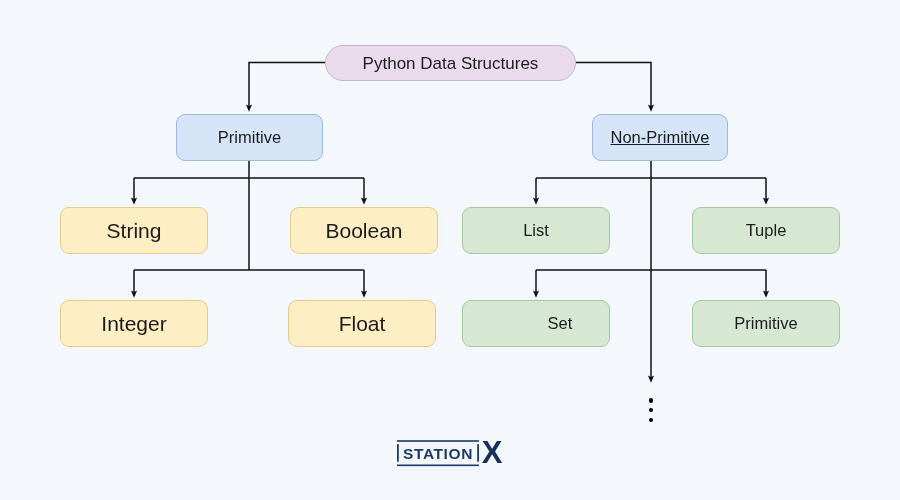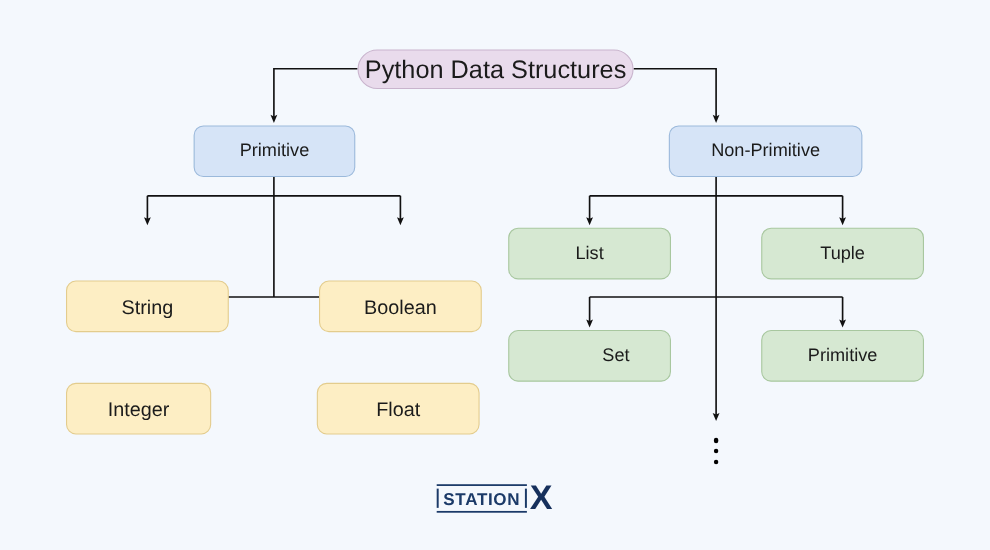--- a/index.html
+++ b/index.html
@@ -34,35 +34,34 @@
     justify-content: center;
     color: #1b1b1b;
     text-align: center;
     line-height: 1;
     white-space: nowrap;
   }
   .node-root {
     background: #e9dbec;
     border: 1px solid #c9b4cd;
     border-radius: 18px;
-    font-size: 23px;
+    font-size: 17px;
   }
   .node-cat {
     background: #d6e4f7;
     border: 1px solid #9bb9db;
     border-radius: 9px;
     font-size: 16.5px;
     text-align: center;
   }
   .node-prim {
     background: #fdeec4;
     border: 1px solid #e3cc8d;
     border-radius: 9px;
-    font-size: 18px;
-    margin-top: 48px;
+    font-size: 21px;
   }
   .node-nonprim {
     background: #d6e8d2;
     border: 1px solid #a8c79f;
     border-radius: 9px;
     font-size: 16.5px;
     align-items: center;
   }
   .ellipsis {
     position: absolute;
@@ -127,33 +126,33 @@
   </svg>
 
   <div class="node node-root" style="left:325px; top:45px; width:251px; height:36px;">
     <span>Python Data Structures</span>
   </div>
 
   <div class="node node-cat" style="left:176px; top:114px; width:147px; height:47px;">
     <span>Primitive</span>
   </div>
 
-  <div class="node node-cat" style="left:608px; top:114px; width:176px; height:47px;">
+  <div class="node node-cat" style="left:592px; top:114px; width:136px; height:47px;text-decoration:underline;">
     <span>Non-Primitive</span>
   </div>
 
   <div class="node node-prim" style="left:60px; top:207px; width:148px; height:47px;">
     <span>String</span>
   </div>
 
   <div class="node node-prim" style="left:290px; top:207px; width:148px; height:47px;">
     <span>Boolean</span>
   </div>
 
-  <div class="node node-prim" style="left:60px; top:300px; width:132px; height:47px;">
+  <div class="node node-prim" style="left:60px; top:300px; width:148px; height:47px;">
     <span>Integer</span>
   </div>
 
   <div class="node node-prim" style="left:288px; top:300px; width:148px; height:47px;">
     <span>Float</span>
   </div>
 
   <div class="node node-nonprim" style="left:462px; top:207px; width:148px; height:47px;">
     <span>List</span>
   </div>

